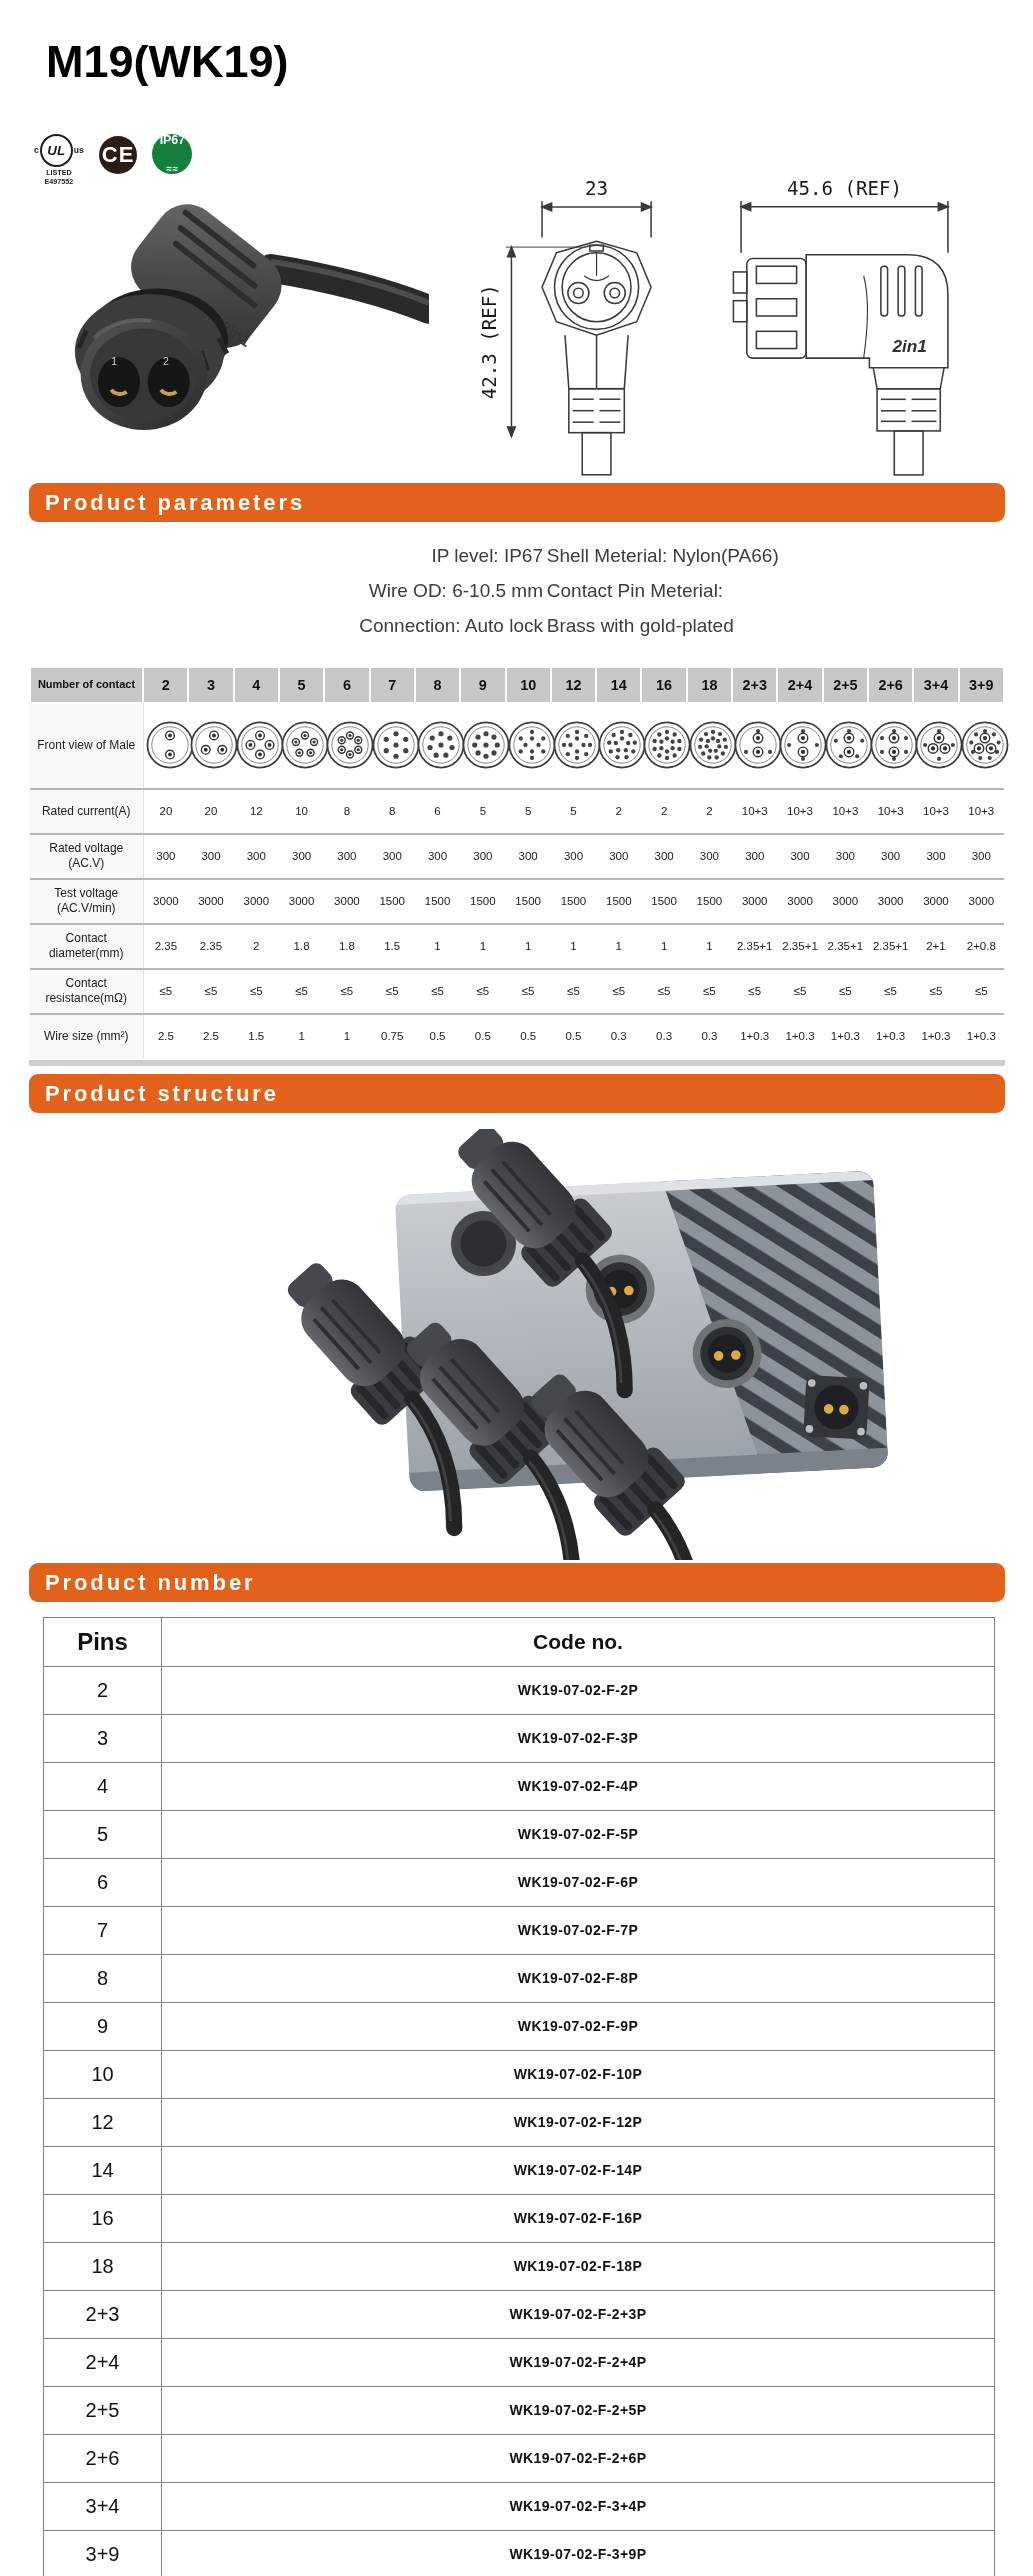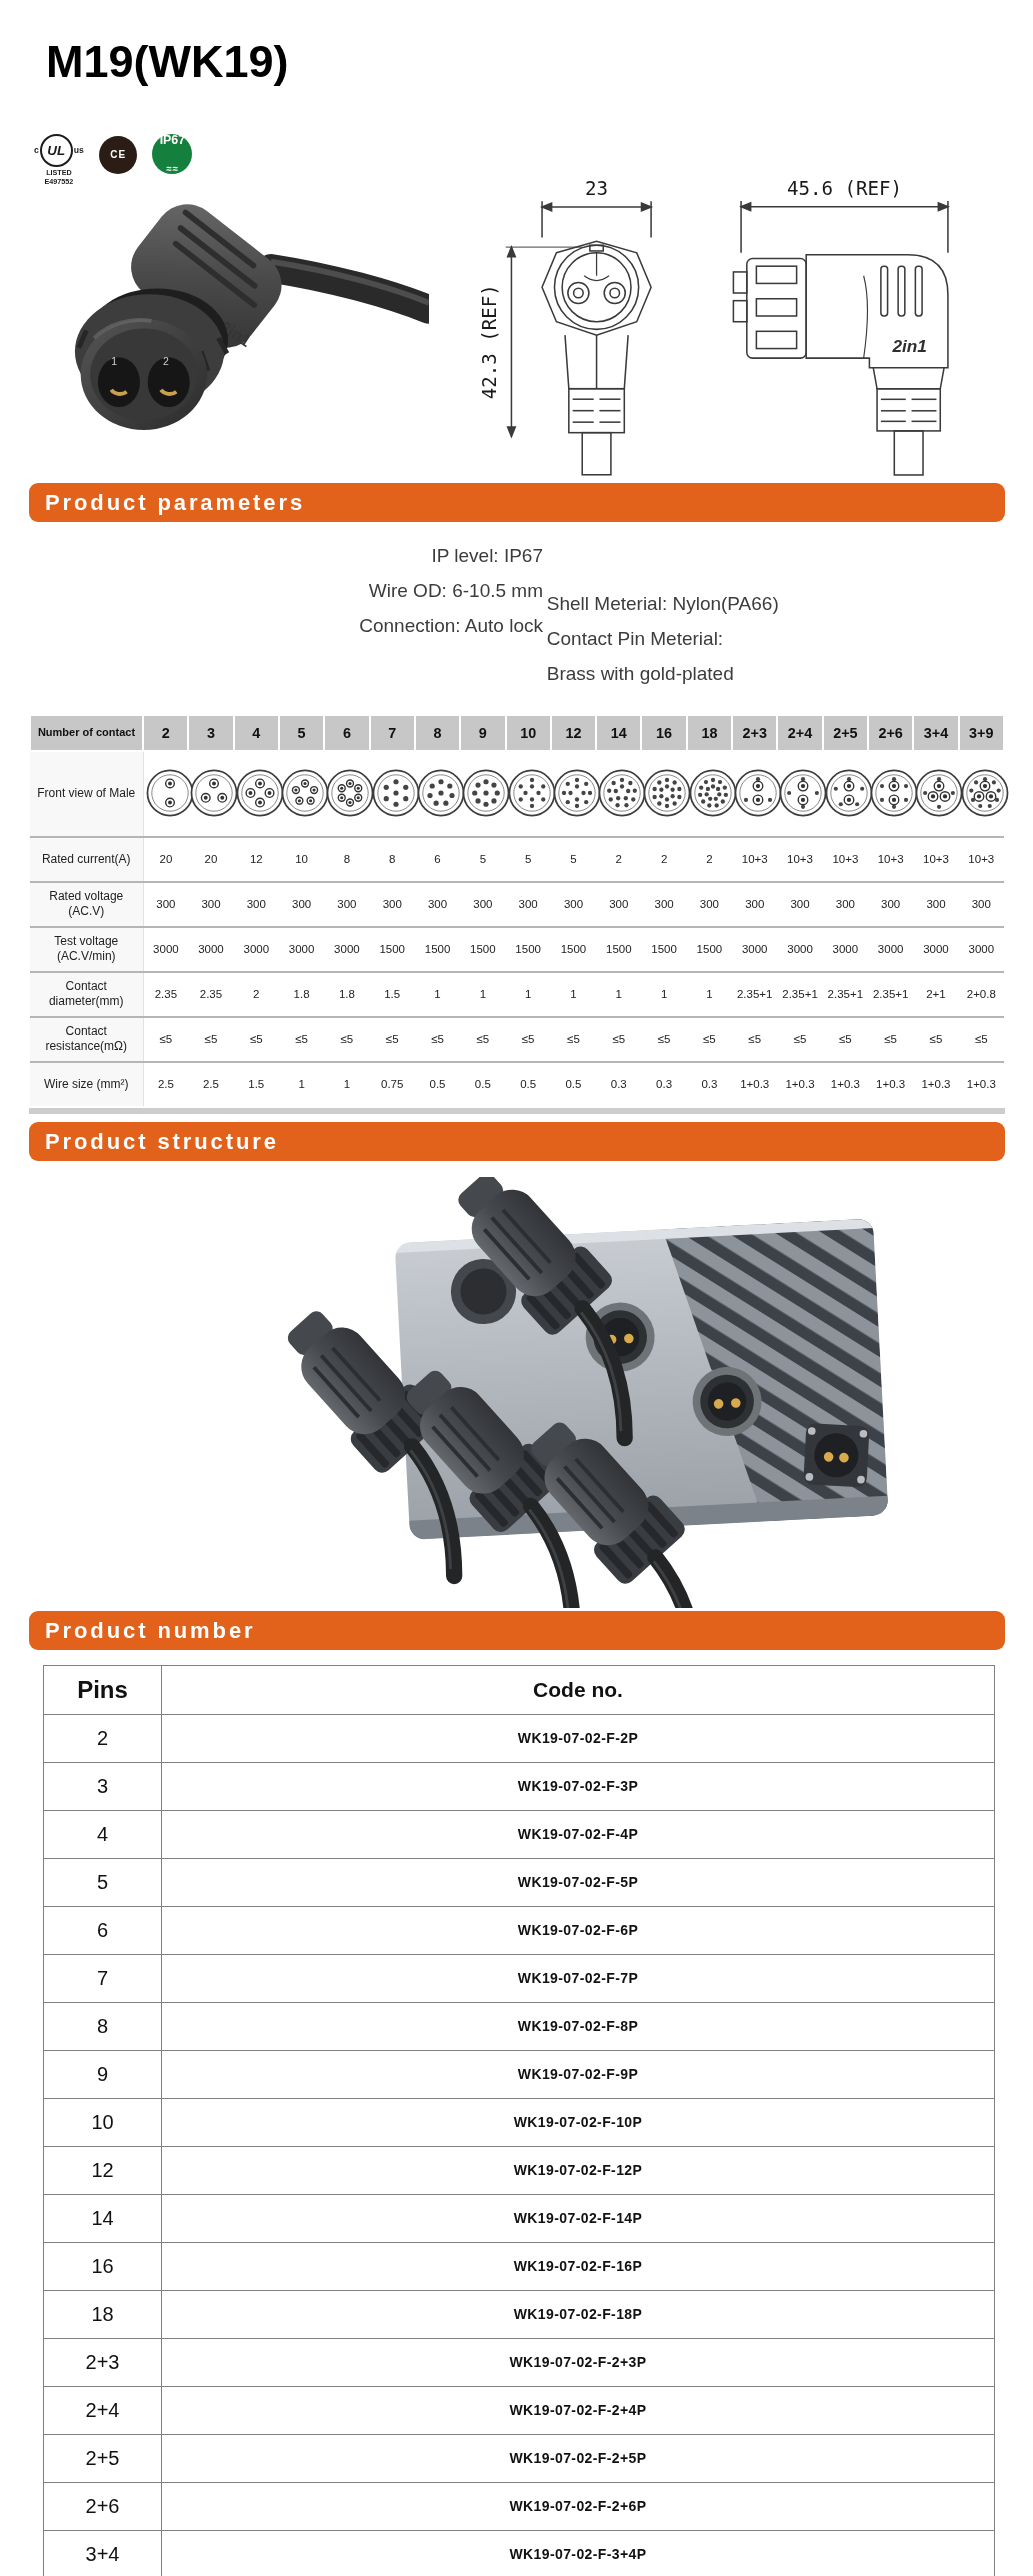--- a/index.html
+++ b/index.html
@@ -7,37 +7,37 @@
 
   
   .hero{position:relative;height:483px;}
   .title{position:absolute;left:46px;top:36px;font-size:45px;font-weight:bold;letter-spacing:0;color:#000;}
   .certs{position:absolute;left:34px;top:134px;display:flex;align-items:flex-start;gap:15.3px;}
   .ul-badge{text-align:center;line-height:1;color:#1c1c1c;}
   .ul-top{display:flex;align-items:center;gap:1px;}
   .ul-circle{width:29px;height:29px;border:2.4px solid #1c1c1c;border-radius:50%;display:flex;align-items:center;justify-content:center;font-weight:bold;font-style:italic;font-size:13.4px;}
   .ul-side{font-size:8.6px;font-weight:bold;}
   .ul-sub{font-size:7.2px;font-weight:bold;margin-top:1.9px;}
-  .ce-badge{width:38px;height:38px;border-radius:50%;background:#2b1d15;color:#fff;display:flex;align-items:center;justify-content:center;font-weight:bold;font-size:10px;letter-spacing:1px;margin-top:1.9px;}
+  .ce-badge{width:38px;height:38px;border-radius:50%;background:#2b1d15;color:#fff;display:flex;align-items:center;justify-content:center;font-weight:bold;font-size:22px;letter-spacing:1px;margin-top:1.9px;}
   .ip-badge{width:40px;height:40px;border-radius:50%;background:#15803d;color:#fff;display:flex;flex-direction:column;align-items:center;justify-content:space-between;font-weight:bold;font-size:12.4px;line-height:1;}
   .ip-waves{font-size:9.6px;letter-spacing:1px;margin-top:1px;}
   .photo{position:absolute;left:27px;top:187px;}
   .draw{position:absolute;top:132px;}
   .draw.front{left:477px;}
   .draw.side{left:720px;}
   .cad{font-family:"DejaVu Sans Mono","Liberation Mono",monospace;font-size:20px;fill:#1a1a1a;}
 
   
   .banner{margin:0 29px;height:39px;background:#e2611b;color:#fff;font-size:22px;font-weight:bold;letter-spacing:2.9px;line-height:39px;padding-left:16px;box-sizing:border-box;border-radius:9px;}
 
   
   .params{display:flex;padding:16.3px 0 14.4px 0;}
   .params .col{font-size:19px;color:#3c3c3c;line-height:35px;}
   .params .col.left{margin-left:84px;width:459px;text-align:right;}
-  .params .col.right{margin-left:3.8px;margin-top:48px;}
+  .params .col.right{margin-left:3.8px;}
 
   
   .spec-wrap{margin:8px 29px;}
   table.spec{width:100%;border-collapse:collapse;table-layout:fixed;}
   table.spec th,table.spec td{padding:0;text-align:center;vertical-align:middle;}
   table.spec thead th{background:#c7c7c7;border:2.9px solid #fff;height:34px;font-size:14.4px;font-weight:bold;color:#111;}
   table.spec thead th.lbl{font-size:11px;line-height:1.2;}
   table.spec tbody td{height:43px;font-size:11.5px;color:#222;border-top:2.4px solid #b5b5b5;background:#fff;}
   table.spec tbody tr.front td{height:84px;}
   table.spec tbody td.rowlabel{background:#f8f8f8;font-size:12px;line-height:1.25;border-right:1.9px solid #e2e2e2;padding:0 3.8px;box-sizing:border-box;}

